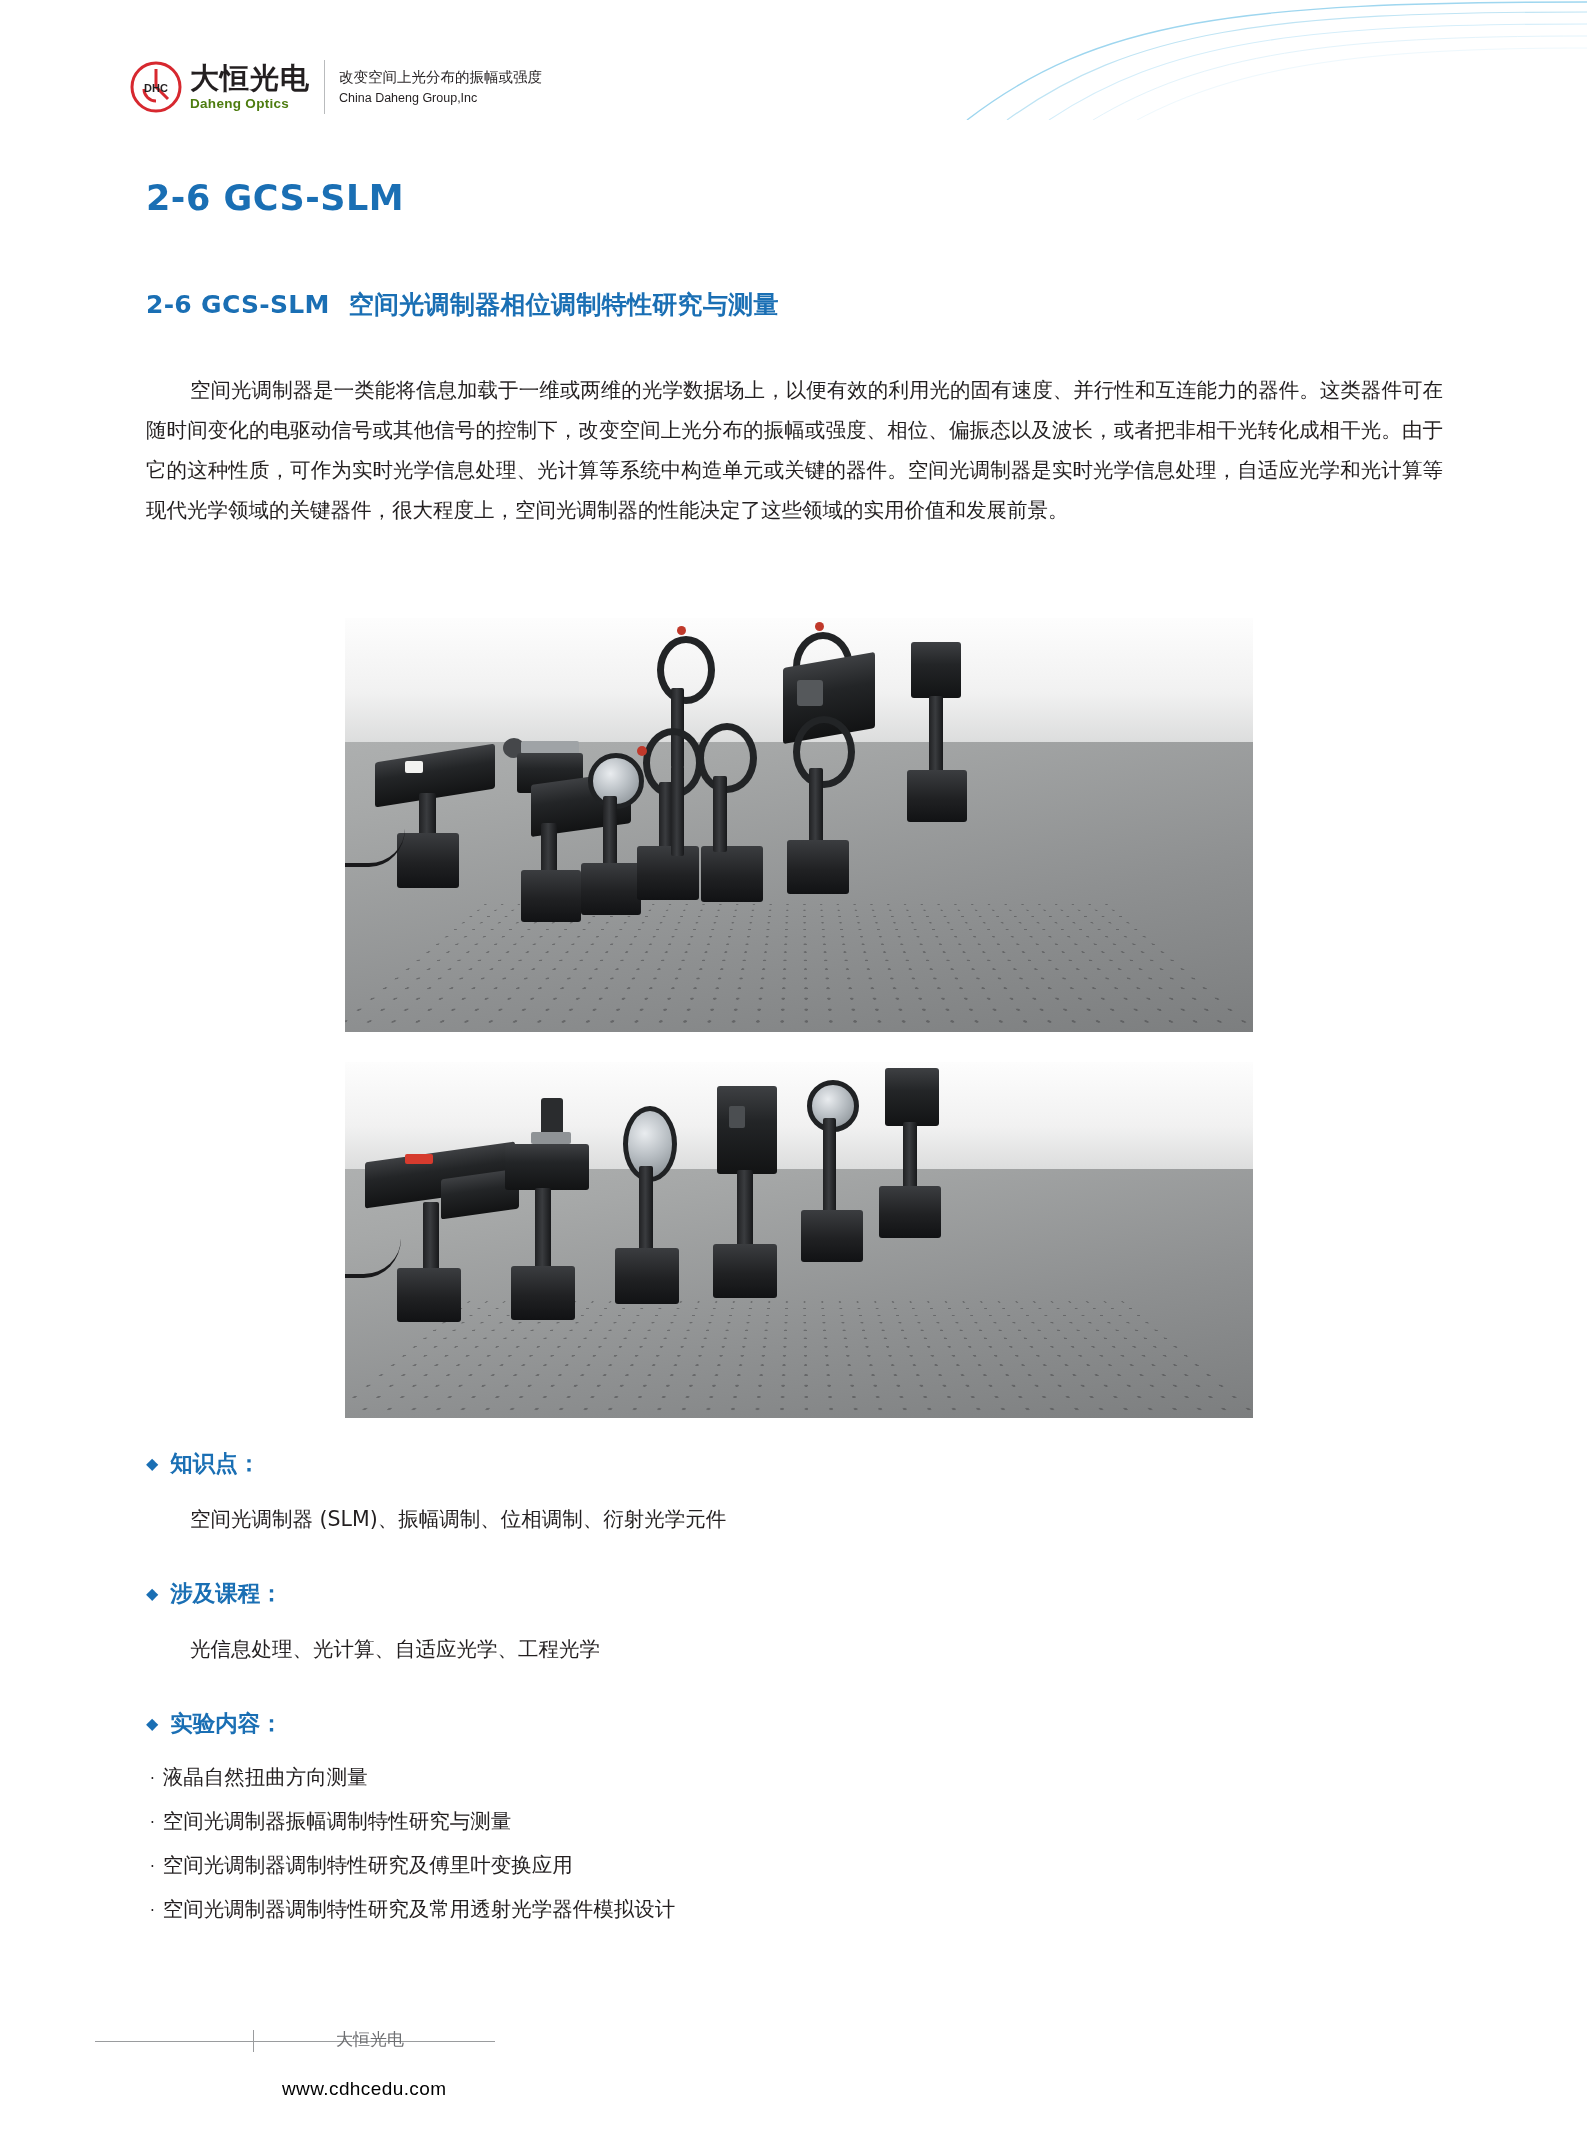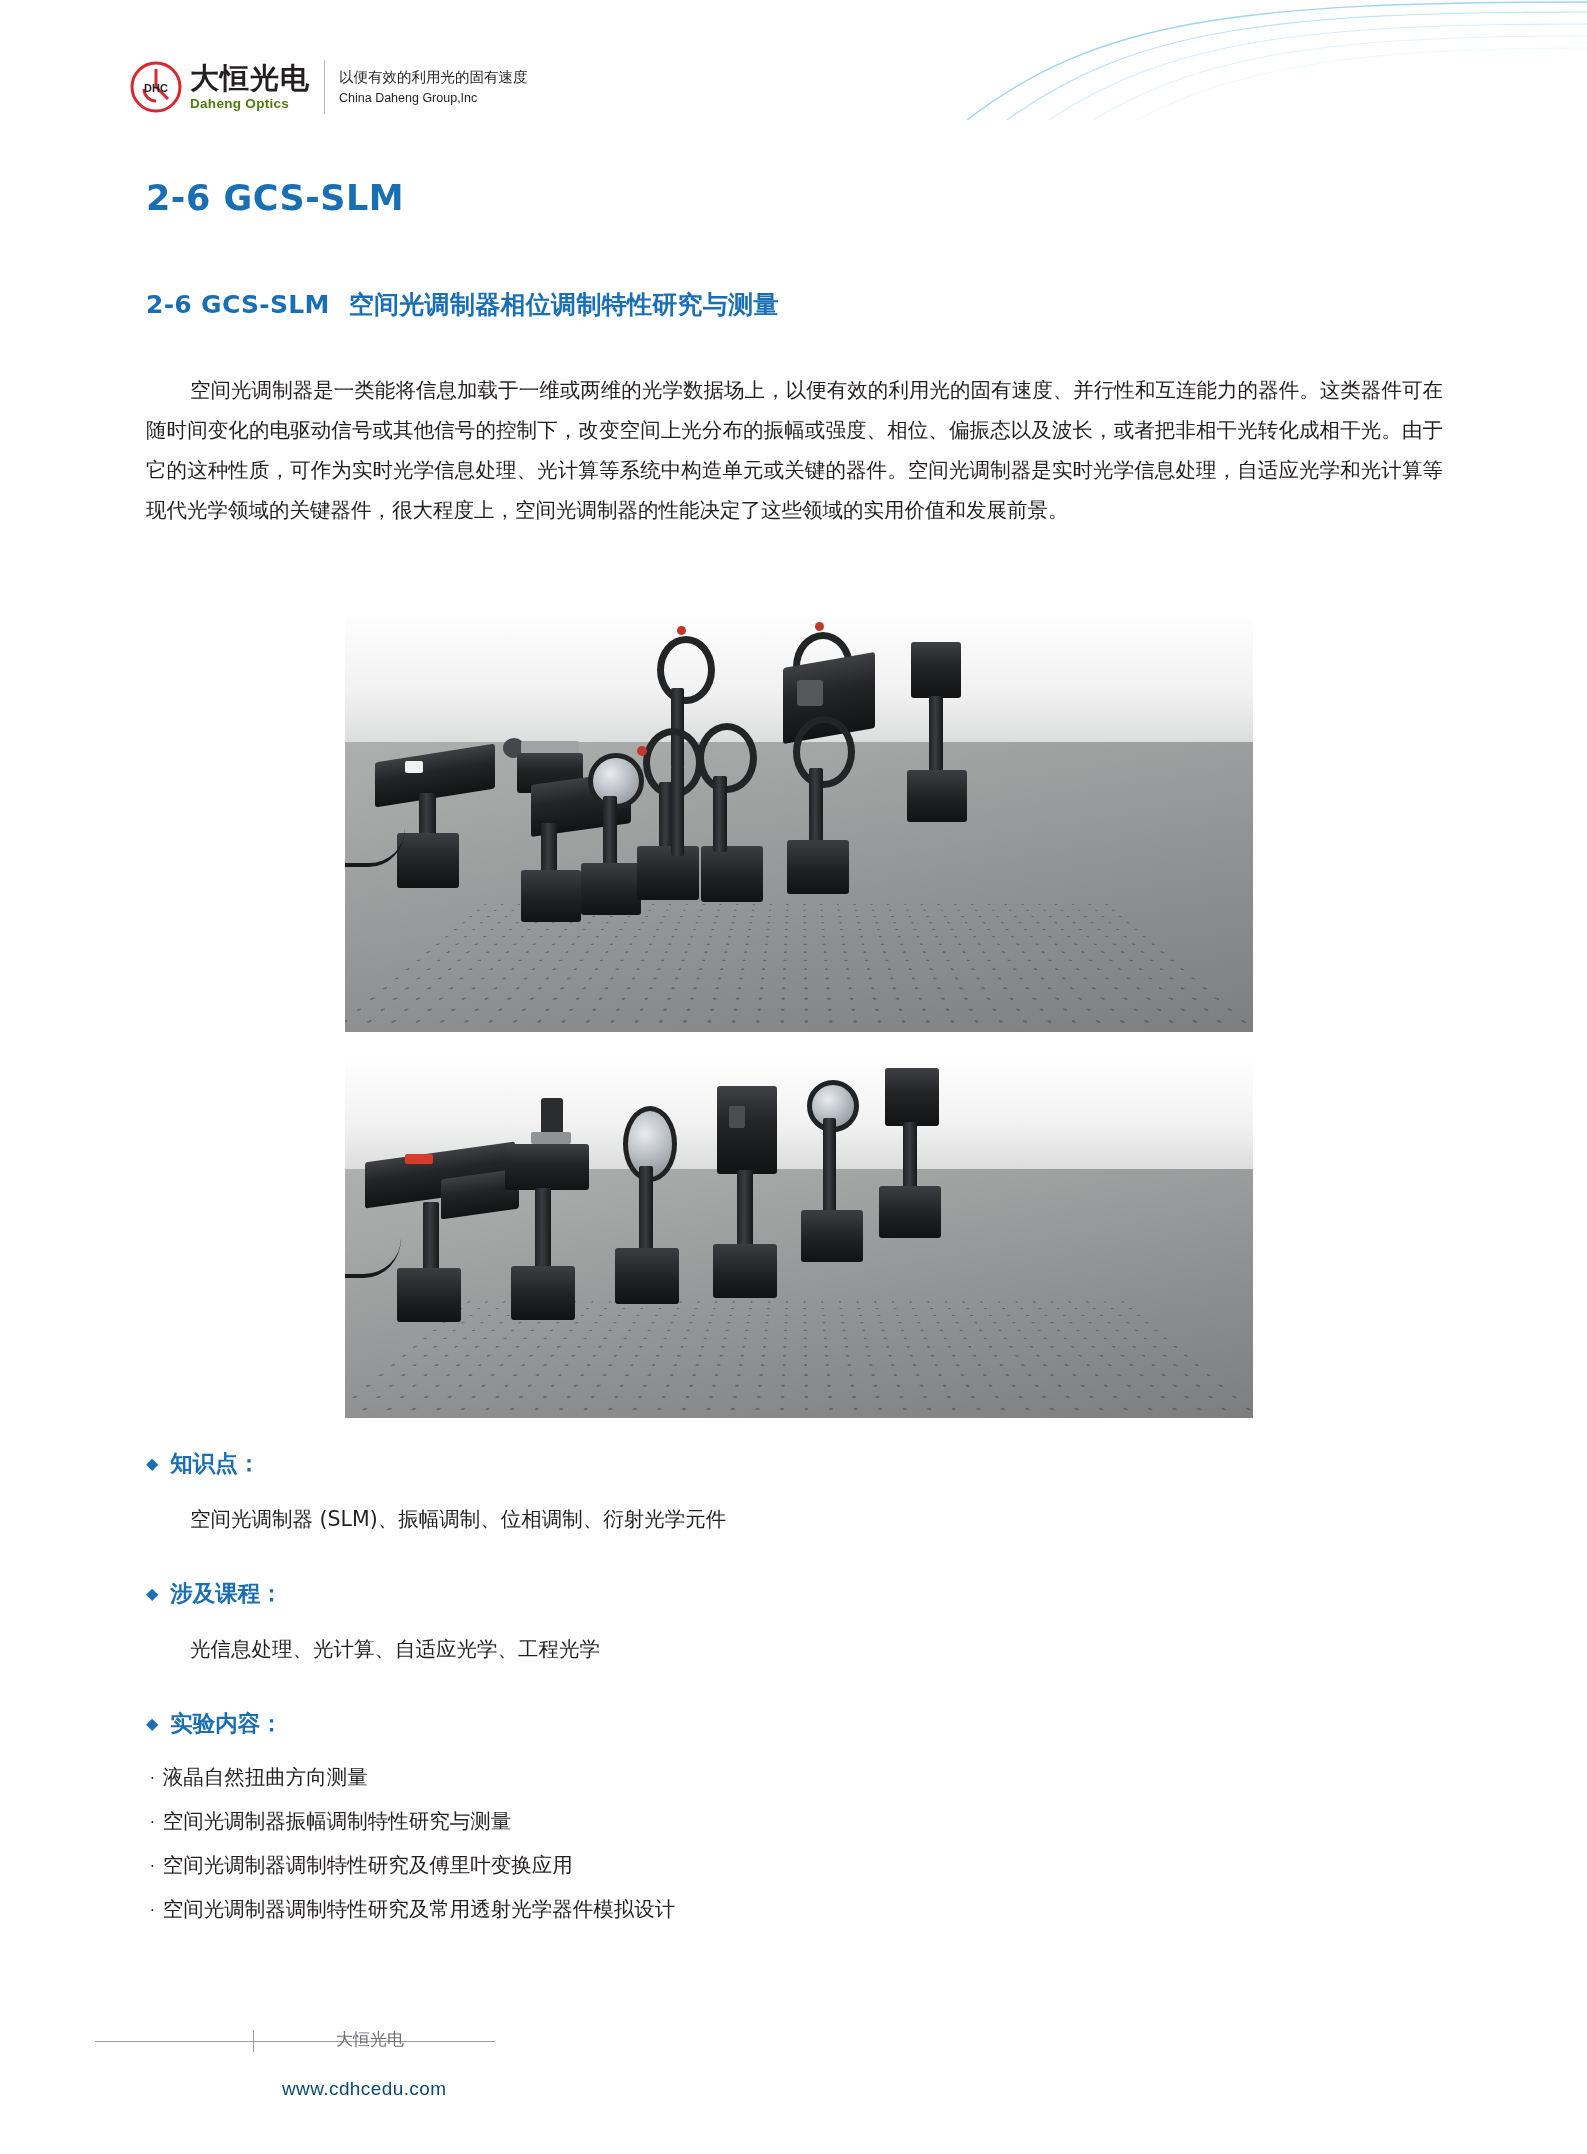--- a/index.html
+++ b/index.html
@@ -253,21 +253,21 @@
     font-family: "DejaVu Sans", sans-serif;
     font-size: 17px;
     color: #6d6e71;
   }
   .footer-url {
     position: absolute;
     left: 282px;
     top: 2078px;
     font-family: "Liberation Sans", sans-serif;
     font-size: 19px;
-    color: #0c4a6e;
+    color: #000000;
     letter-spacing: 0.4px;
     text-align: right;
   }
 </style>
 </head>
 <body>
 
 <div class="header-swoosh">
   <svg width="1050" height="120" viewBox="0 0 1050 120" xmlns="http://www.w3.org/2000/svg">
     <path d="M430 120 C 560 20, 700 2, 1050 2" fill="none" stroke="#9ed6ef" stroke-width="1.4"></path>
@@ -286,21 +286,21 @@
       <path d="M16 30 a12 12 0 0 0 12 12" fill="none" stroke="#d7282f" stroke-width="3"></path>
       <text x="28" y="33" font-family="Liberation Sans, sans-serif" font-size="11" font-weight="bold" fill="#231f20" text-anchor="middle">DHC</text>
     </svg>
   </div>
   <div class="logo-text-col">
     <div class="logo-cn">大恒光电</div>
     <div class="logo-en">Daheng Optics</div>
   </div>
   <div class="logo-divider"></div>
   <div class="logo-sub-col">
-    <div class="logo-sub-cn">以便有效的利用光的固有速度</div>
+    <div class="logo-sub-cn">改变空间上光分布的振幅或强度</div>
     <div class="logo-sub-en">China Daheng Group,Inc</div>
   </div>
 </div>
 
 <div class="doc-title">2-6 GCS-SLM</div>
 
 <div class="section-title">
   <span>2-6 GCS-SLM</span>
   <span style="display:inline-block;width:10px"></span><span>空间光调制器相位调制特性研究与测量</span>
 </div>

